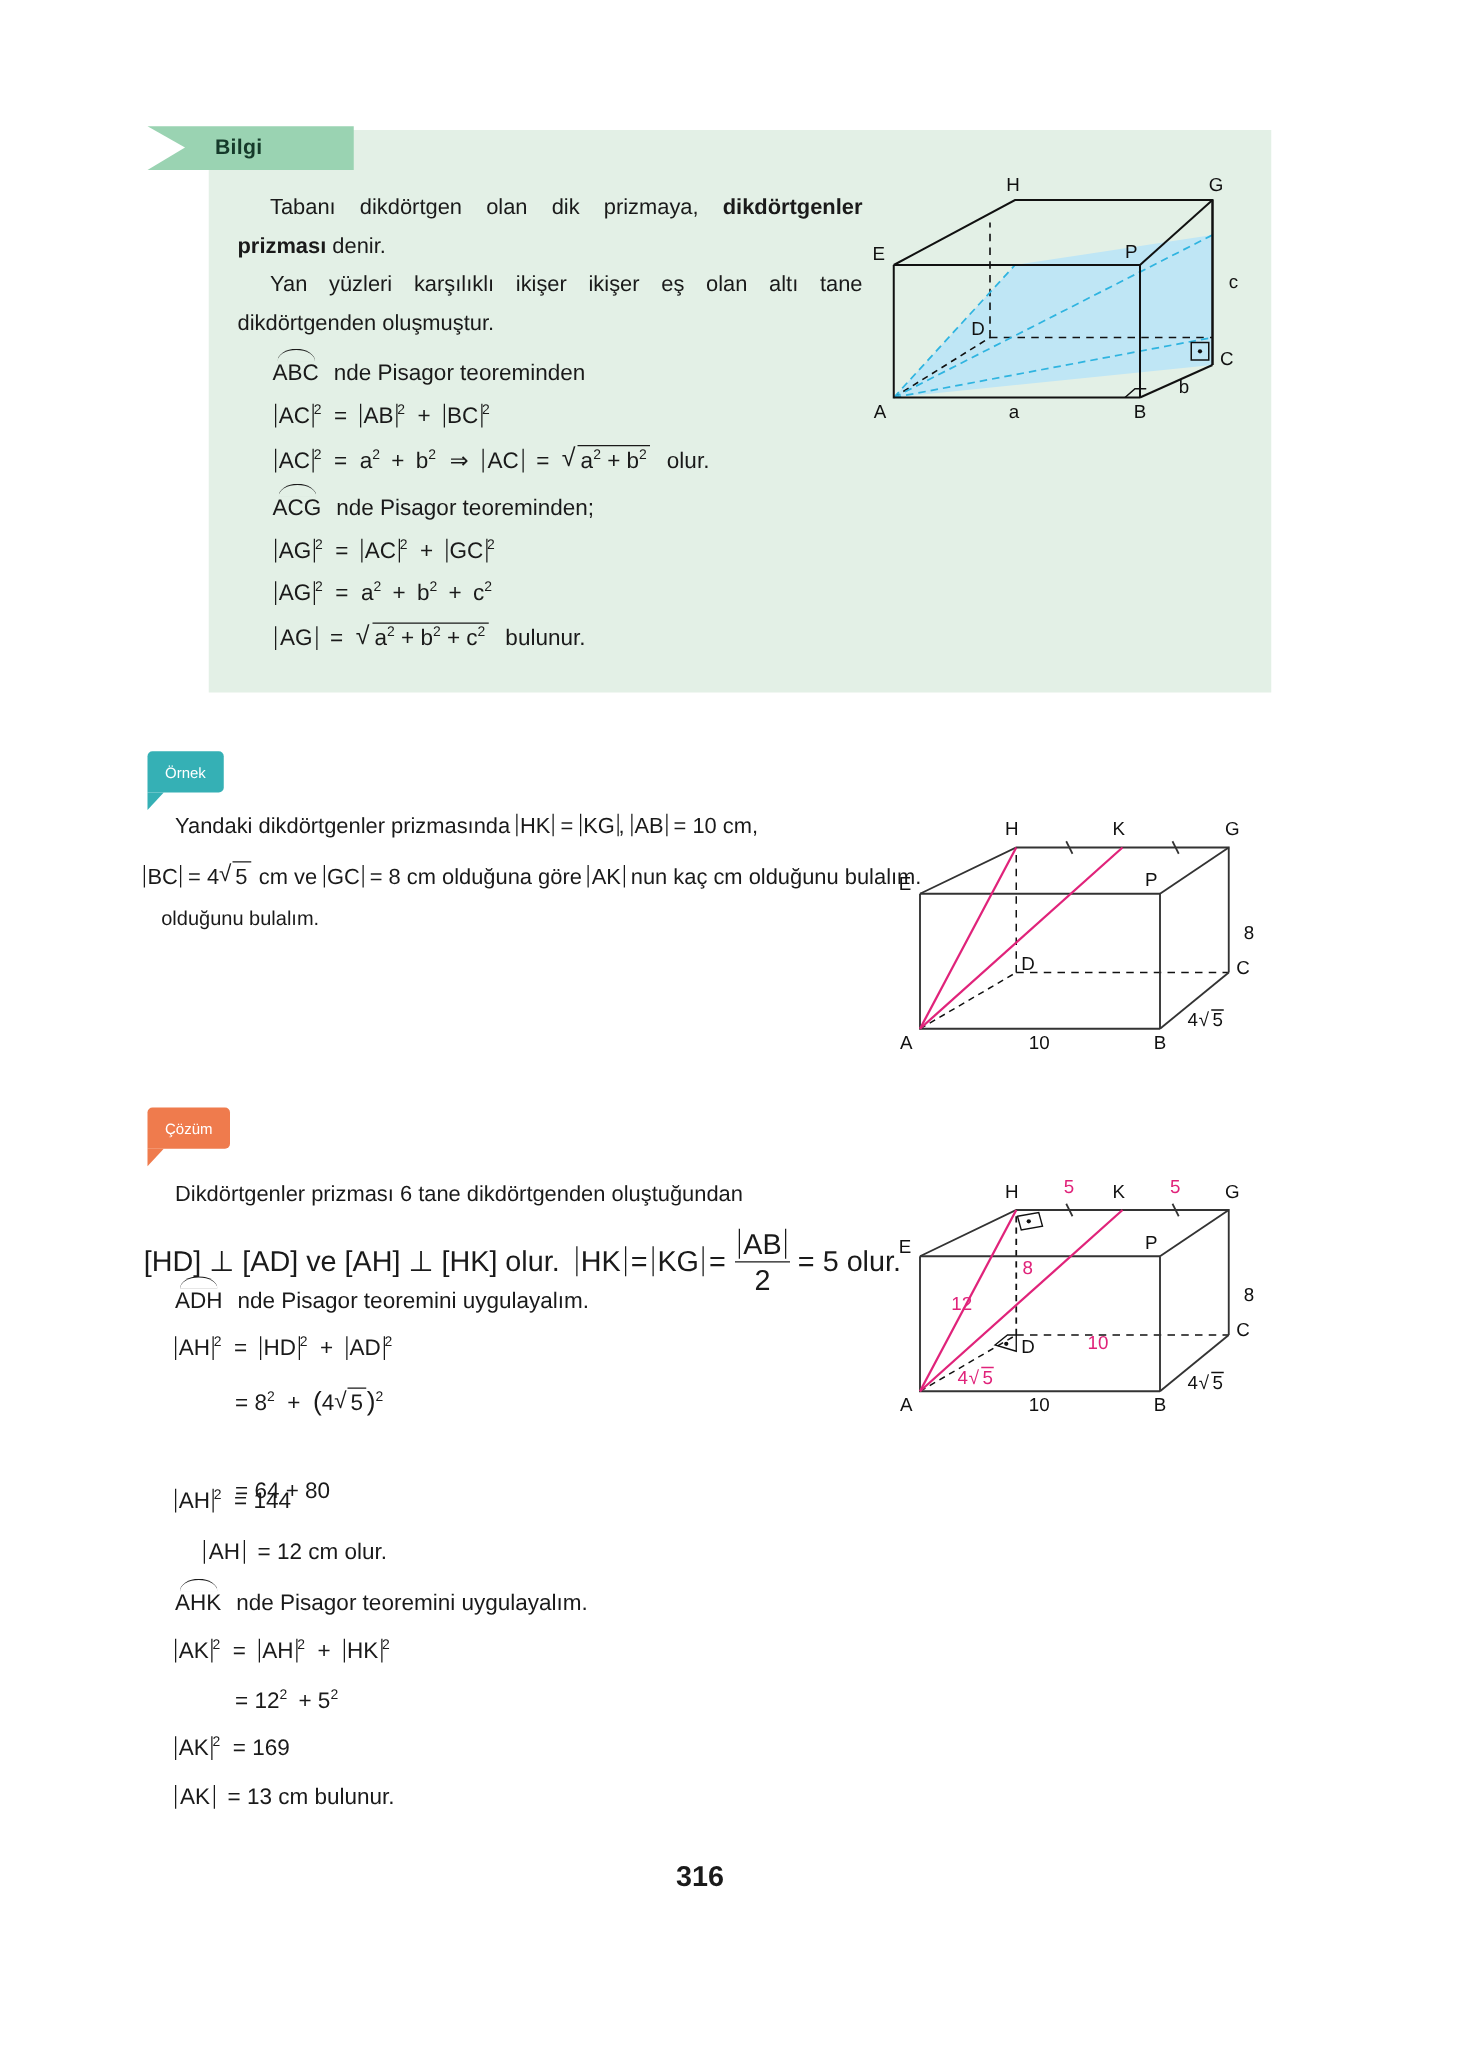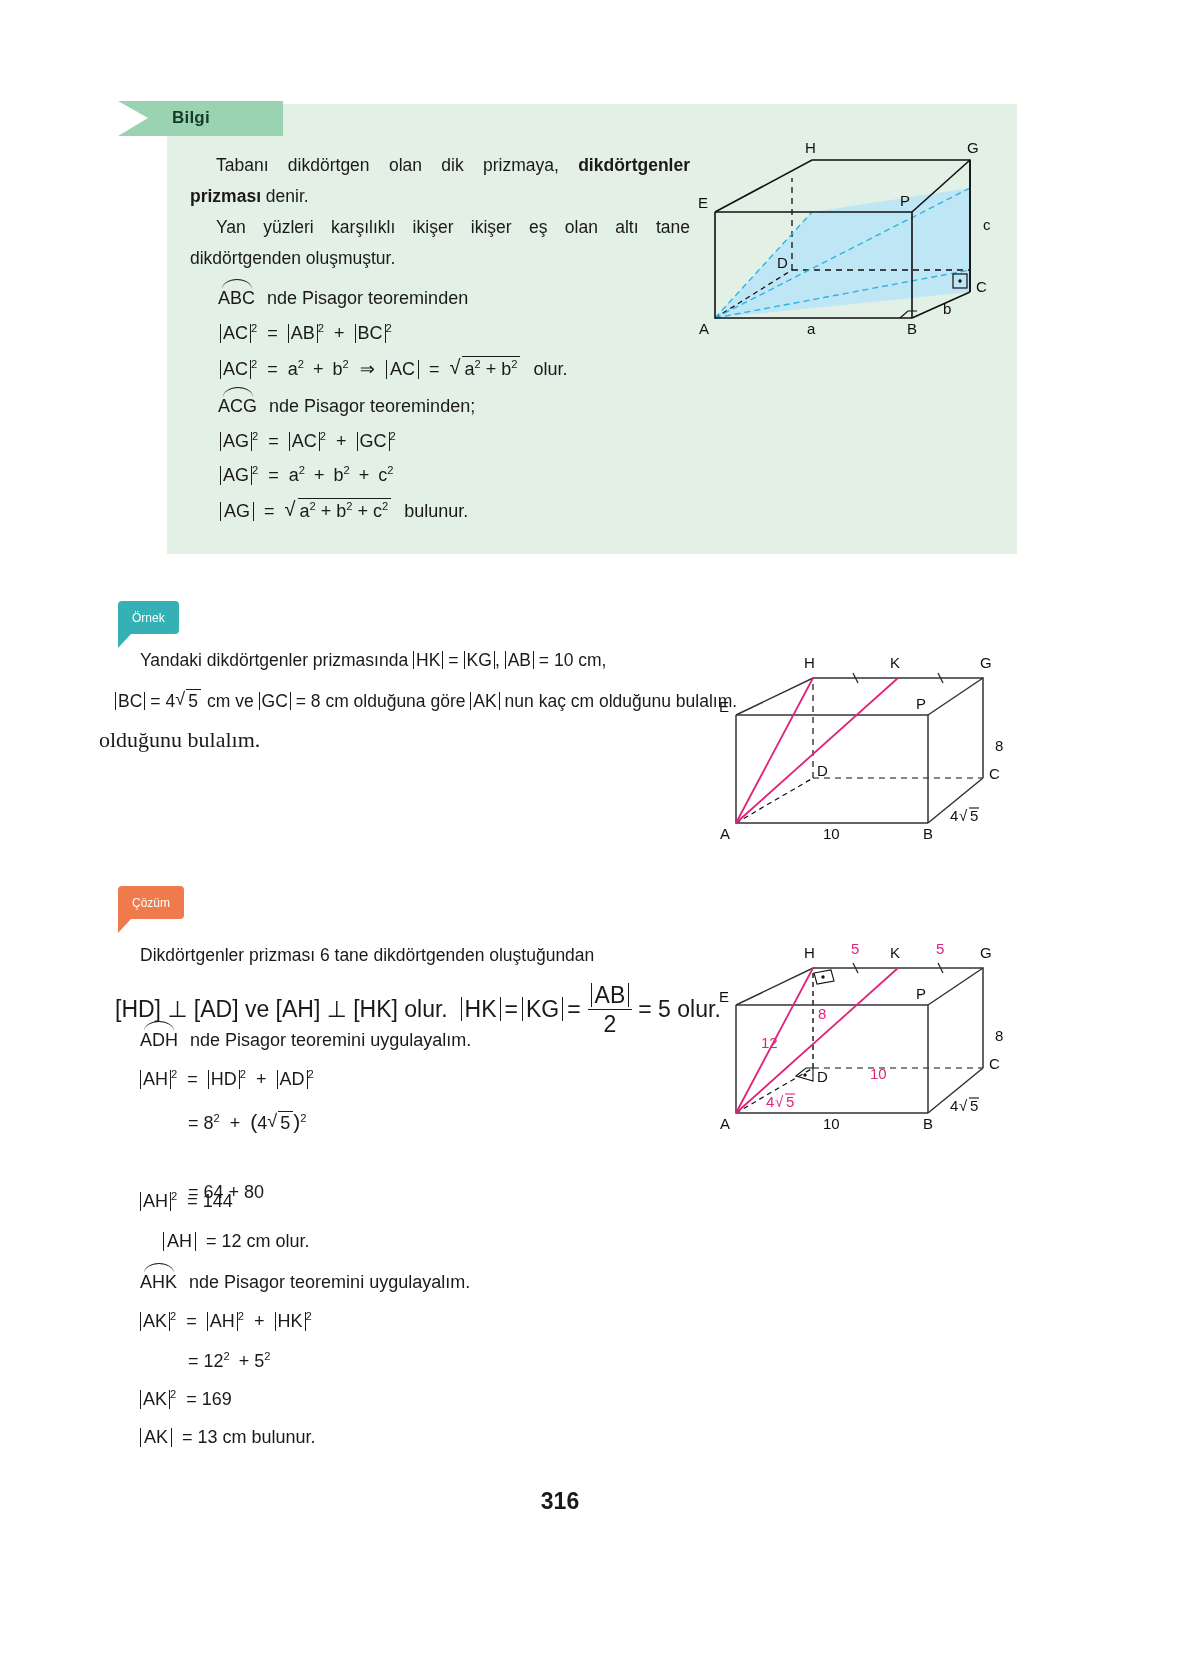--- a/index.html
+++ b/index.html
@@ -243,21 +243,21 @@
   <span>Örnek</span>
 </div>
 <div class="badge-tail" id="ornek-tail"></div>
 
 <div class="mrow" style="left:140px; top:650px; font-size:17.5px;">
   <span>Yandaki dikdörtgenler prizmasında </span><span class="bar">HK</span><span style="margin:0 5px;">=</span><span class="bar">KG</span><span>,</span>&nbsp;<span class="bar">AB</span>&nbsp;<span>= 10 cm,</span>
 </div>
 <div class="mrow" style="left:115px; top:689px; font-size:17.5px;">
   <span class="bar">BC</span><span style="margin:0 5px;">=</span><span>4</span><span class="radwrap" style="padding-left:11px;"><span class="radsign" style="font-size:18px;">√</span><span class="radbody"><span>5</span></span></span><span style="margin-left:6px;">cm ve</span>&nbsp;<span class="bar">GC</span>&nbsp;<span>= 8 cm olduğuna göre</span>&nbsp;<span class="bar">AK</span>&nbsp;<span>nun kaç cm olduğunu bulalım.</span>
 </div>
-<div class="mrow" style="left:99px; top:727px; font-size:22px;font-family:Liberation Serif, serif;">
+<div class="mrow" style="left:129px; top:727px; font-size:16px;">
   <span>olduğunu bulalım.</span>
 </div>
 
 <svg class="figure" style="left:718px; top:645px;" width="310" height="195" viewBox="0 0 310 195">
 
   <line x1="95" y1="133" x2="265" y2="133" stroke="#111" stroke-width="1.2" stroke-dasharray="6,5"></line>
   <line x1="95" y1="133" x2="95" y2="33" stroke="#111" stroke-width="1.2" stroke-dasharray="6,5"></line>
   <line x1="18" y1="178" x2="95" y2="133" stroke="#111" stroke-width="1.2" stroke-dasharray="5,4"></line>
 
   <g stroke="#333" stroke-width="1.5" fill="none">

